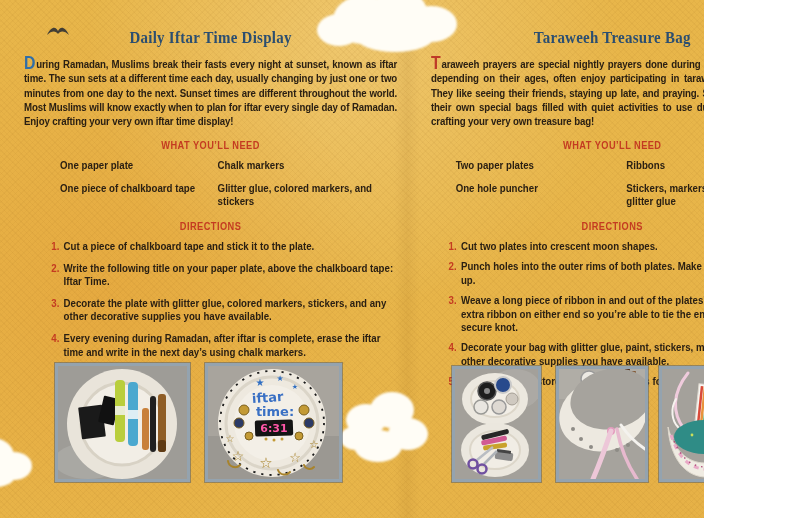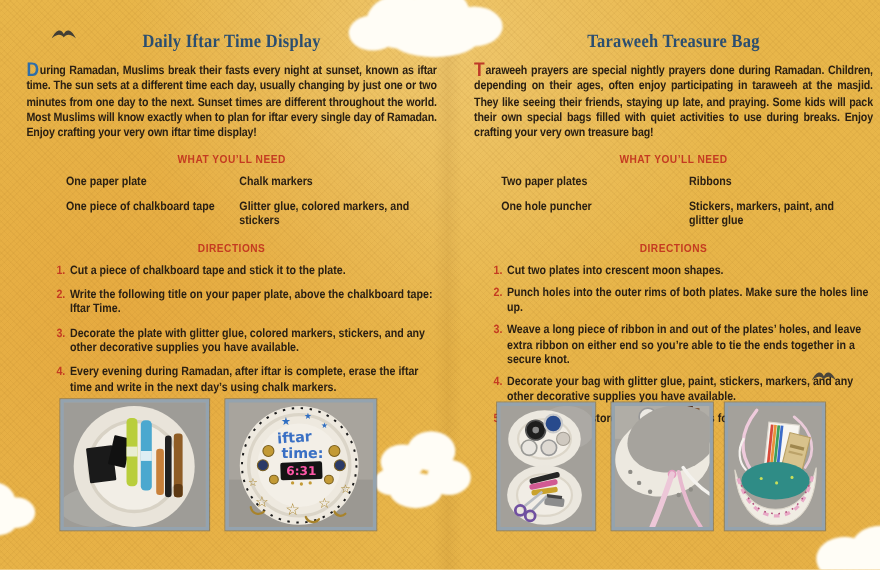--- a/index.html
+++ b/index.html
@@ -1,17 +1,17 @@
 <!DOCTYPE html>
 <html><head>
 <meta charset="utf-8">
 <style>
   html,body{margin:0;padding:0;}
   .spread{
-    position:relative; width:800px; height:518px; overflow:hidden;
+    position:relative; width:704px; height:518px; overflow:hidden;
     background:
       radial-gradient(circle at 14% 58%, rgba(224,138,38,.28), transparent 42%),
       radial-gradient(circle at 50% 8%, rgba(255,238,190,.30), transparent 45%),
       radial-gradient(circle at 88% 90%, rgba(222,150,50,.18), transparent 40%),
       #E8B64A;
     font-family:"Liberation Sans", sans-serif;
     color:#2B2013;
     text-decoration:underline;
   }
   .spread::before{

